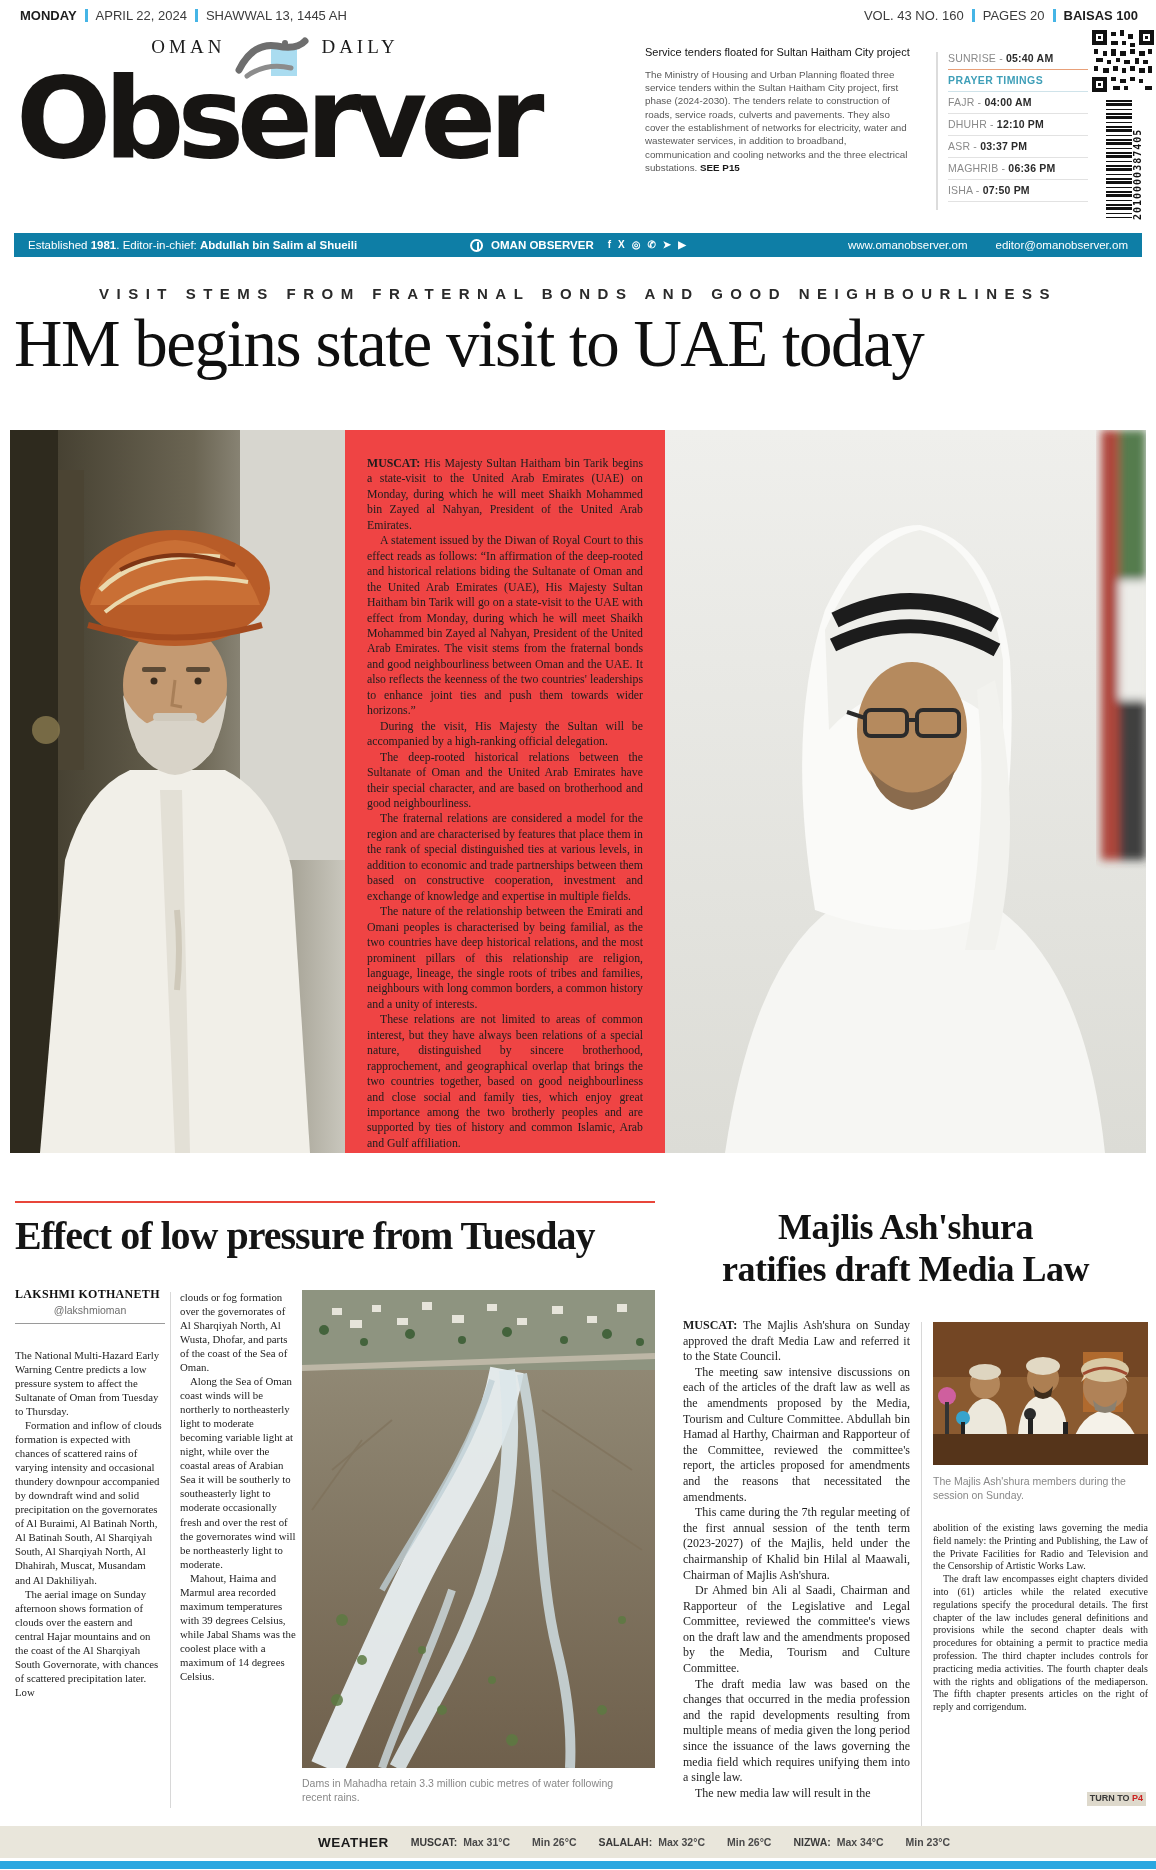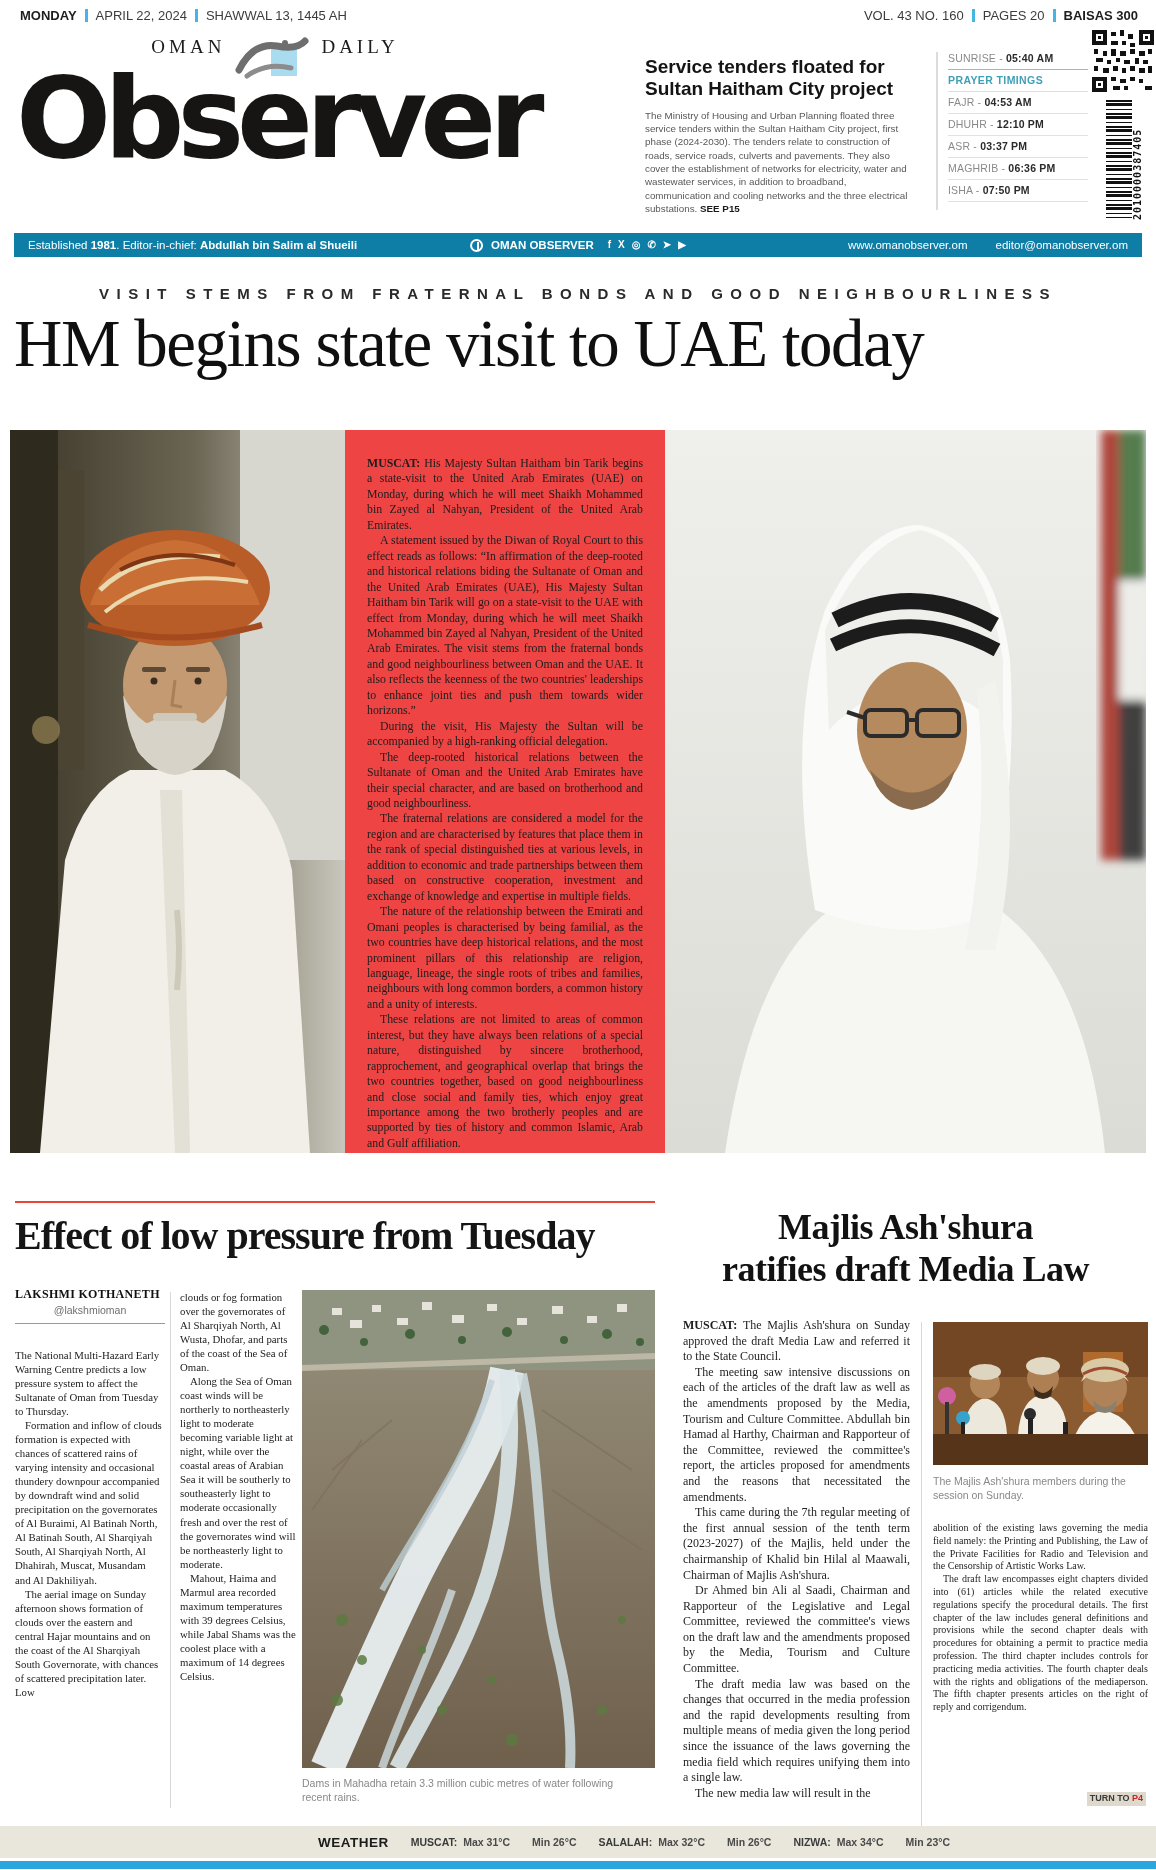--- a/index.html
+++ b/index.html
@@ -10,21 +10,21 @@
   .topbar { position:absolute; top:8px; left:20px; right:18px; display:flex; justify-content:space-between; align-items:center; font-size:13px; color:#3c3c3c; }
   .topbar .grp { display:flex; align-items:center; }
   .vsep { width:3px; height:13px; background:#45b5e6; display:inline-block; margin:0 8px; }
   .b { font-weight:bold; color:#1d1d1d; }
 
   
   .brand-top { position:absolute; top:36px; left:60px; width:430px; display:flex; justify-content:center; gap:8px; font-family:"Liberation Serif", serif; font-size:19px; letter-spacing:4px; color:#1c1c1c; }
   .observer { position:absolute; top:52px; left:16px; width:520px; font-family:"DejaVu Sans", sans-serif; font-weight:bold; font-size:112px; letter-spacing:-7px; line-height:1.18; color:#171513; }
 
   .tenders { position:absolute; left:645px; top:46px; width:266px; }
-  .tenders h2 { font-size:19px; line-height:1.15; color:#141414; font-weight:bold;margin-top:10px; }
+  .tenders h2 { font-size:11px; line-height:1.15; color:#141414; font-weight:normal; }
   .tenders p { margin-top:9px; font-size:9.8px; line-height:1.36; color:#585858; }
   .tenders .see { font-weight:bold; color:#1a1a1a; }
 
   .mast-divider { position:absolute; left:936px; top:52px; width:2px; height:158px; background:#dcdcdc; }
 
   .prayer { position:absolute; left:948px; top:48px; width:140px; font-size:10.5px; color:#8a8a8a; }
   .prayer .row { padding:4px 0 5px 0; border-bottom:1px solid #e2e2e2; letter-spacing:0.2px; }
   .prayer .row b { color:#2b2b2b; }
   .prayer .sunrise { border-bottom:1px solid #e8a079; }
   .prayer .heading { color:#3f9fb8; font-weight:bold; border-bottom:1px solid #cfe3ea; letter-spacing:0.4px; }
@@ -101,21 +101,21 @@
         <span class="vsep"></span>
       <span>APRIL 22, 2024</span>
         <span class="vsep"></span>
       <span>SHAWWAL 13, 1445 AH</span>
     </div>
     <div class="grp">
       <span>VOL. 43 NO. 160</span>
         <span class="vsep"></span>
       <span>PAGES 20</span>
         <span class="vsep"></span>
-      <span class="b">BAISAS 300</span>
+      <span class="b">BAISAS 100</span>
     </div>
   </div>
 
   <div class="brand-top">
     <span>OMAN</span>
     <span>
       <svg width="80" height="46" viewBox="0 0 80 46">
         <rect x="38" y="12" width="26" height="28" fill="#aadcf0"></rect>
         <path d="M6,34 Q20,6 44,10 Q64,14 72,5" stroke="#6e6e6e" stroke-width="7" fill="none" stroke-linecap="round"></path>
         <path d="M14,40 Q34,26 58,32" stroke="#8c8c8c" stroke-width="5" fill="none" stroke-linecap="round"></path>
@@ -129,21 +129,21 @@
   <div class="tenders">
     <h2>Service tenders floated for Sultan Haitham City project</h2>
     <p><span>The Ministry of Housing and Urban Planning floated three service tenders within the Sultan Haitham City project, first phase (2024-2030). The tenders relate to construction of roads, service roads, culverts and pavements. They also cover the establishment of networks for electricity, water and wastewater services, in addition to broadband, communication and cooling networks and the three electrical substations. </span><span class="see">SEE P15</span></p>
   </div>
 
   <div class="mast-divider"></div>
 
   <div class="prayer">
     <div class="row sunrise"><span>SUNRISE - </span><b>05:40 AM</b></div>
     <div class="row heading">PRAYER TIMINGS</div>
-    <div class="row"><span>FAJR - </span><b>04:53 AM</b></div>
+    <div class="row"><span>FAJR - </span><b>04:00 AM</b></div>
     <div class="row"><span>DHUHR - </span><b>12:10 PM</b></div>
     <div class="row"><span>ASR - </span><b>03:37 PM</b></div>
     <div class="row"><span>MAGHRIB - </span><b>06:36 PM</b></div>
     <div class="row"><span>ISHA - </span><b>07:50 PM</b></div>
   </div>
 
   <div class="qr">
     <svg viewBox="0 0 29 29" shape-rendering="crispEdges">
       <rect width="29" height="29" fill="#fff"></rect>
       <g fill="#111">

